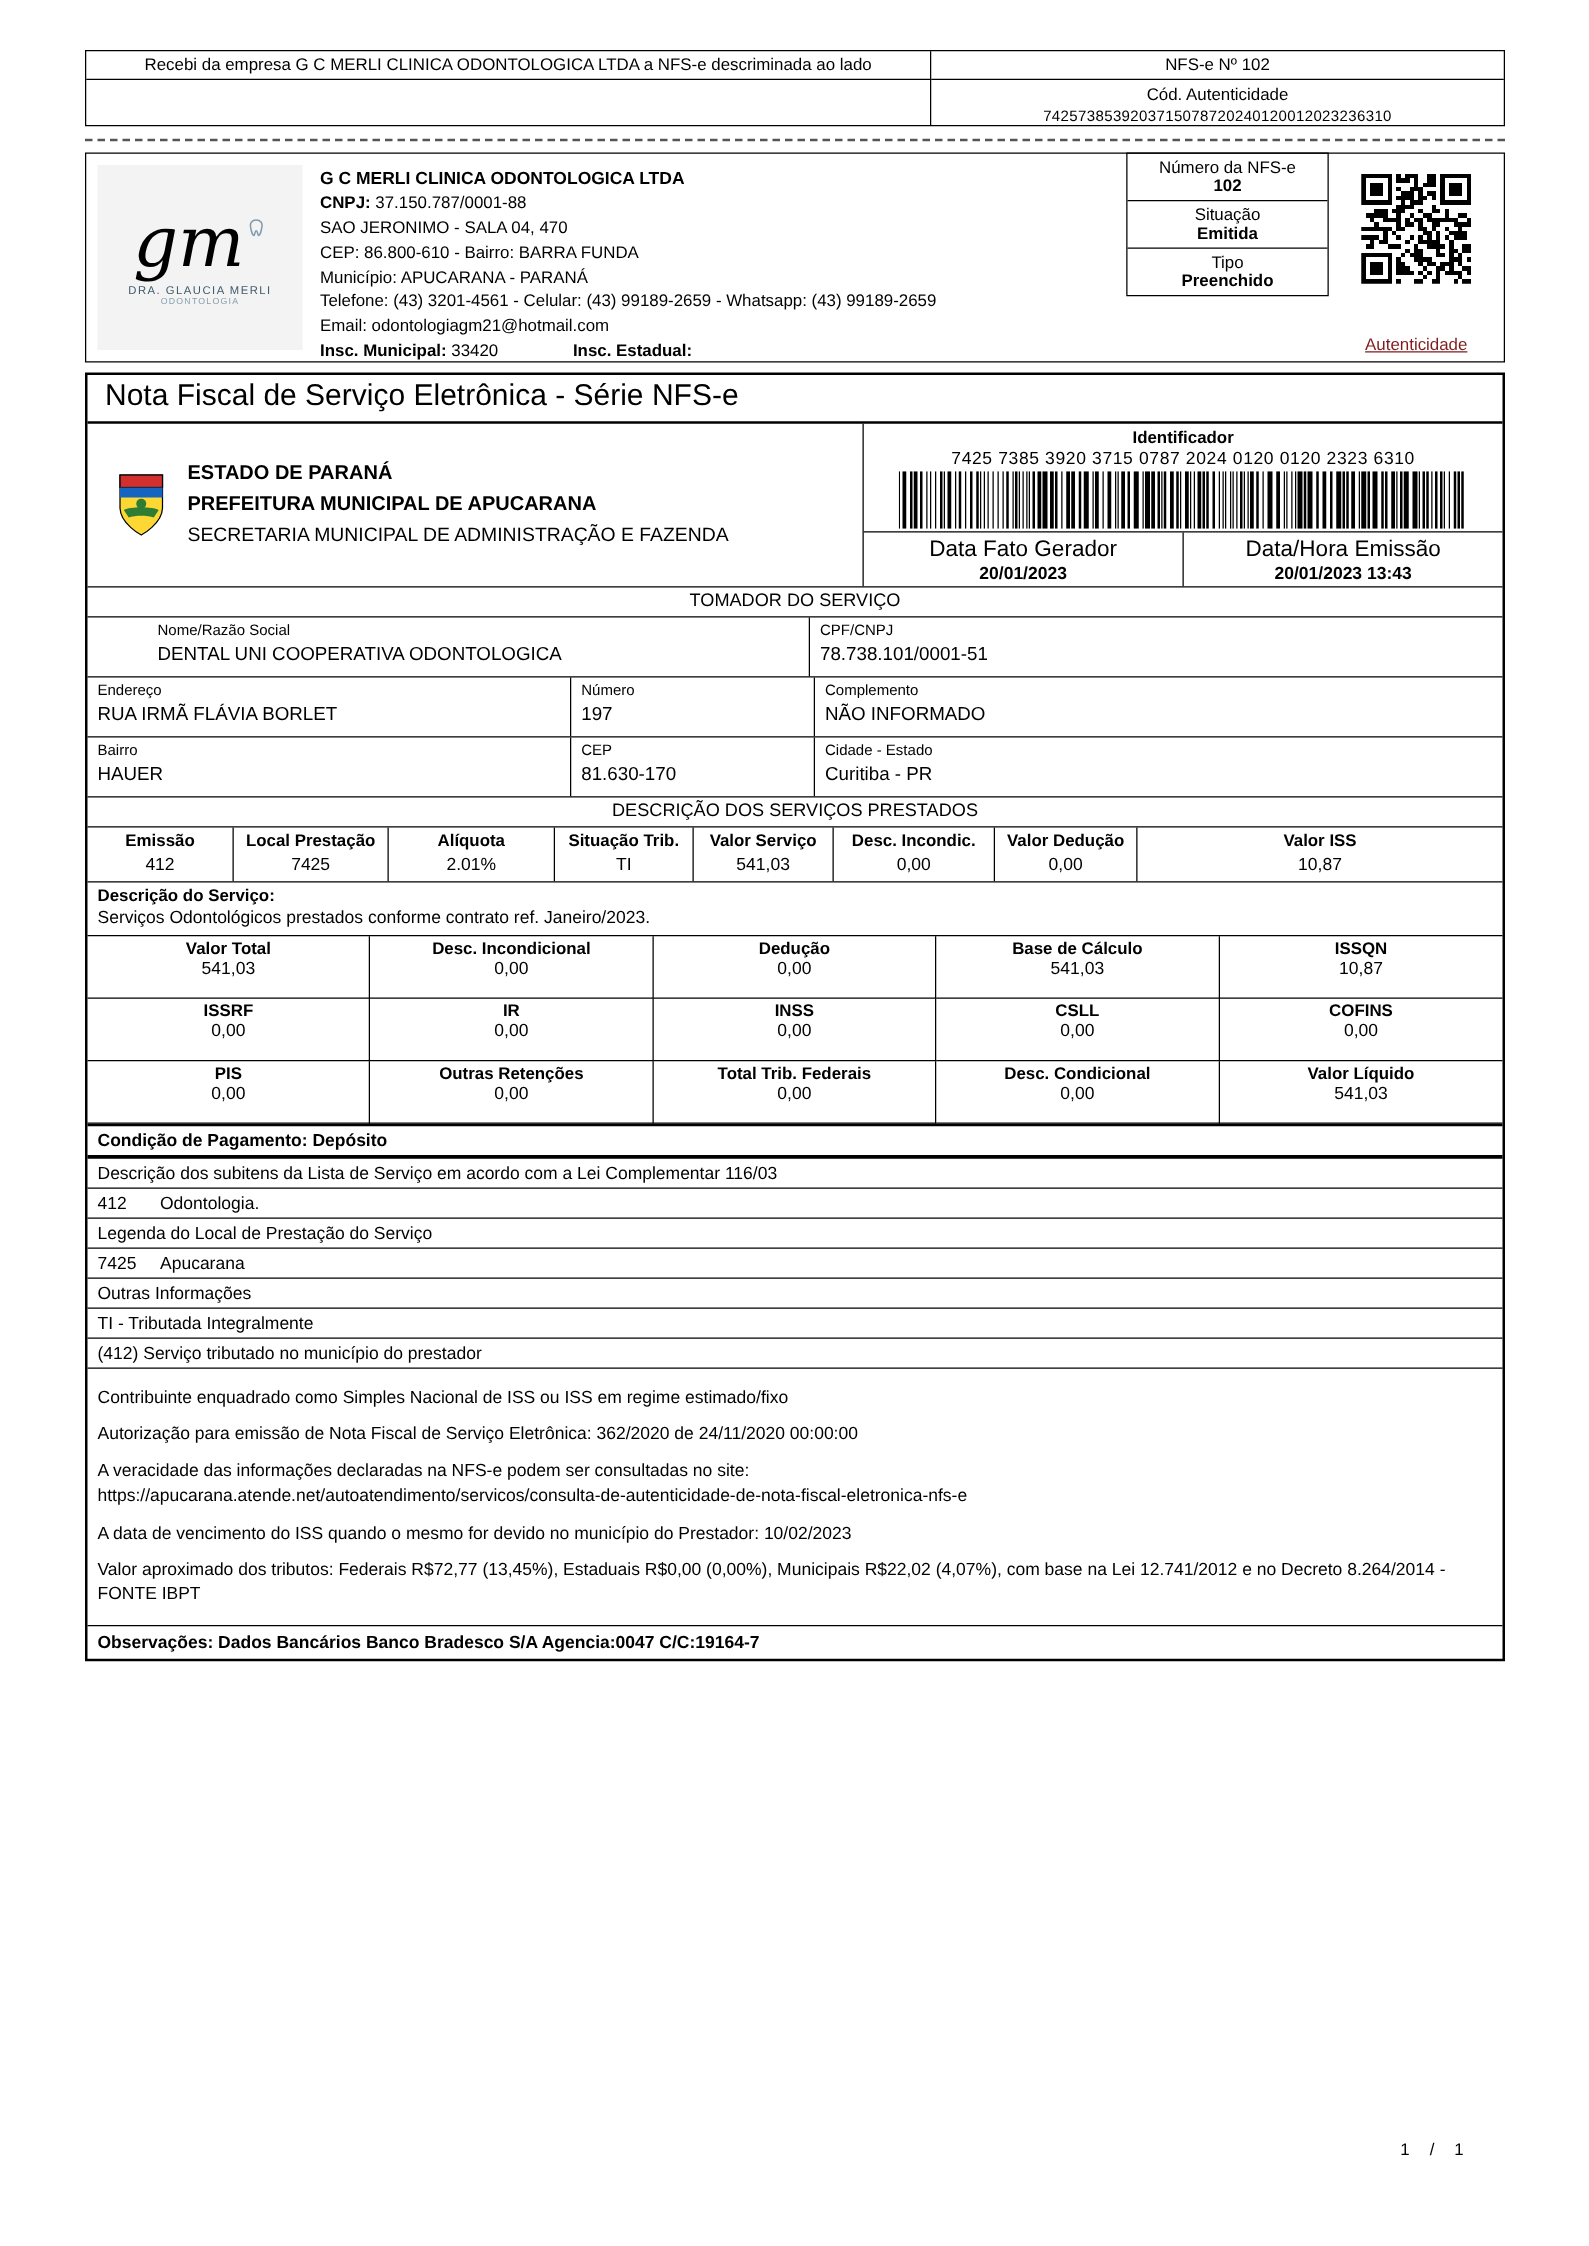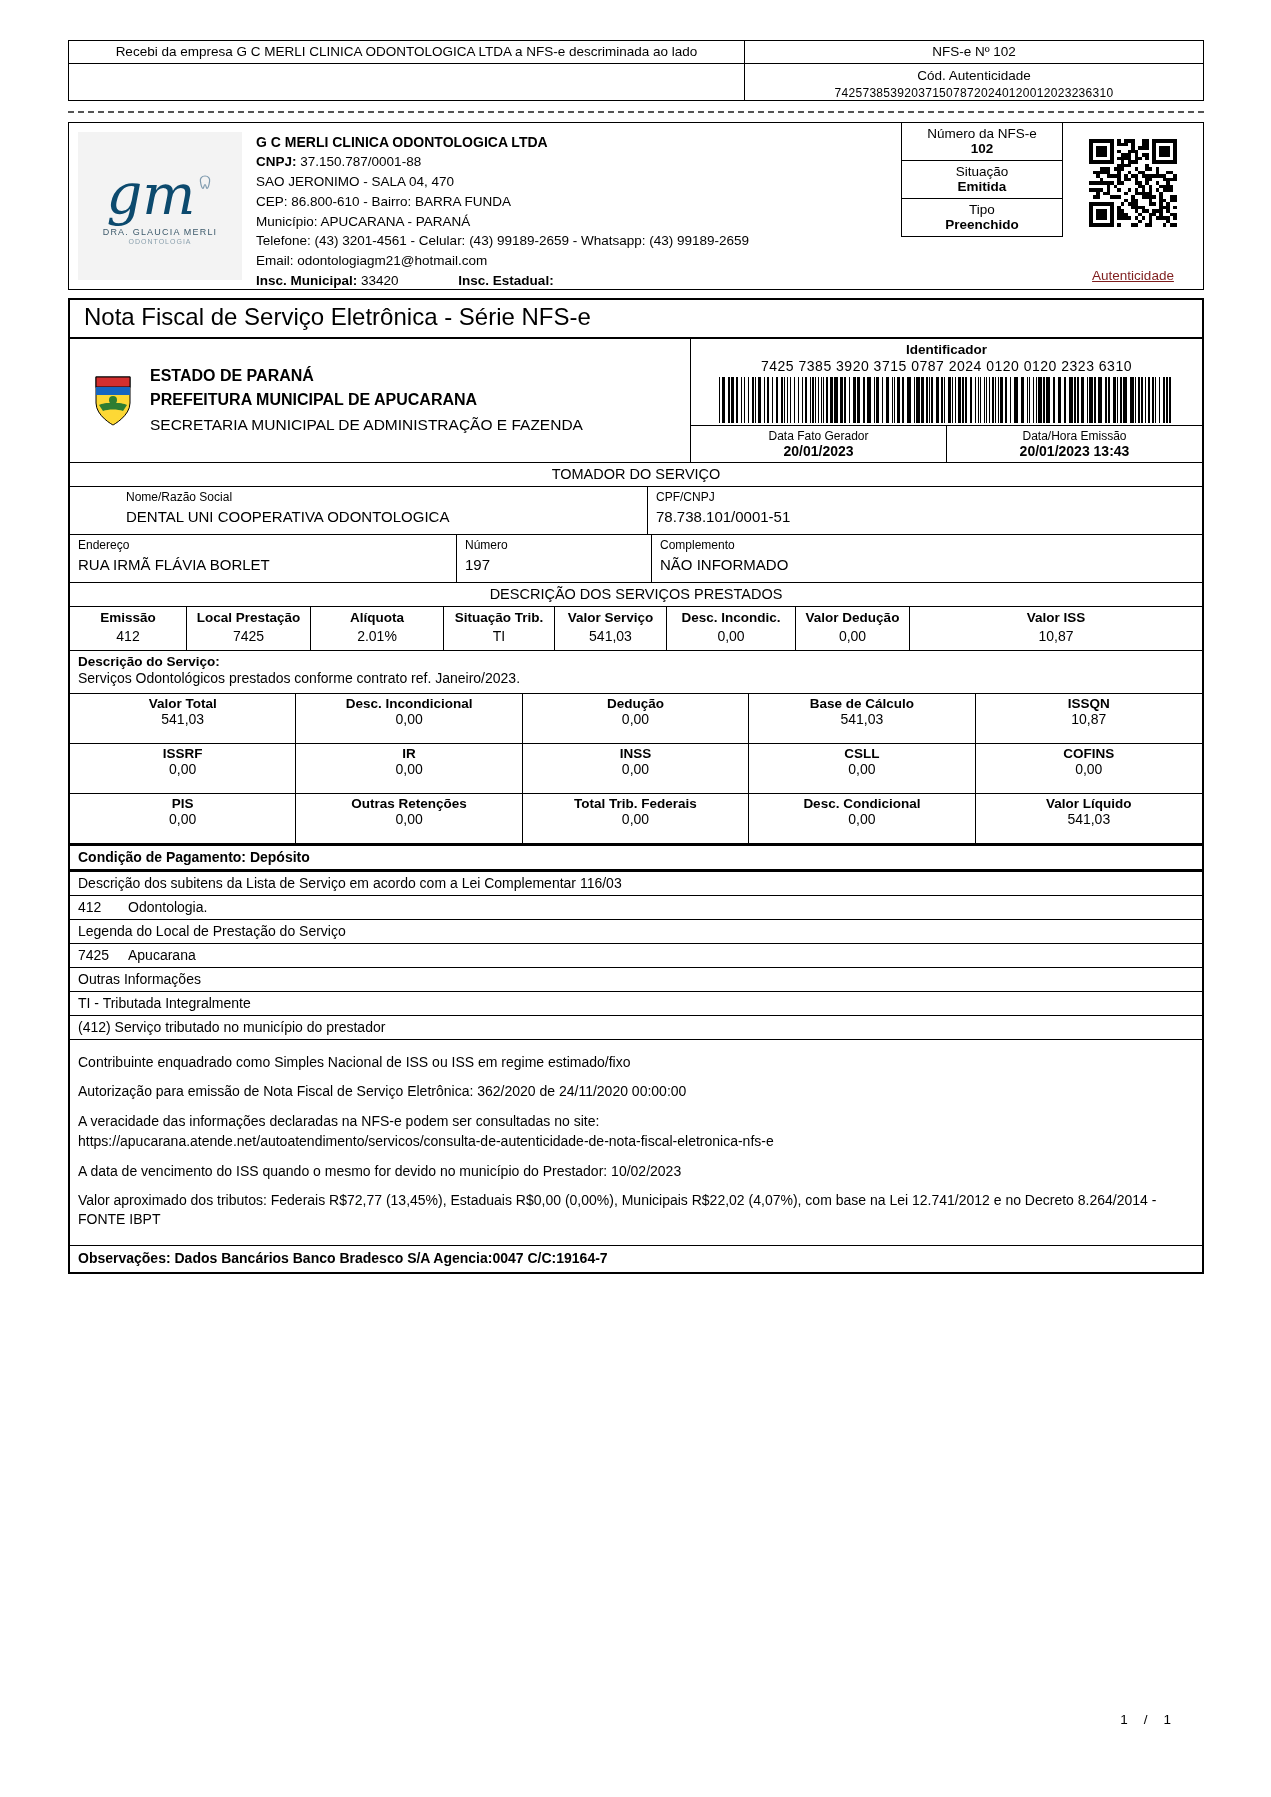--- a/index.html
+++ b/index.html
@@ -18,21 +18,21 @@
   .receipt-right { width: 458px; text-align: center; }
   .r-no { padding: 3px 0 4px; border-bottom: 1px solid #000; }
   .r-codlbl { padding-top: 4px; }
   .r-cod { font-size: 12px; padding-top: 3px; letter-spacing: .3px; }
 
   .cutline { border-top: 2px dashed #555; margin: 10px 0 9px; }
 
   
   .hdr { border: 1px solid #000; height: 168px; display: flex; }
   .logo { width: 164px; margin: 9px 0 9px 9px; background: #f3f3f3; display: flex; flex-direction: column; align-items: center; justify-content: center; }
-  .logo-script { font-family: "DejaVu Serif", serif; font-style: italic; font-size: 56px; color: #0c4a6e; line-height: 1; display: flex; align-items: flex-start; }
+  .logo-script { font-family: "DejaVu Serif", serif; font-style: italic; font-size: 56px; color: #000000; line-height: 1; display: flex; align-items: flex-start; }
   .logo-script svg { margin-top: 8px; margin-left: 2px; }
   .logo-name { font-size: 9px; letter-spacing: 1.2px; color: #3d5a6b; margin-top: 4px; }
   .logo-sub { font-size: 7px; letter-spacing: 1px; color: #8aa0ad; margin-top: 1px; }
   .company { flex: 1; padding: 9px 0 8px 14px; font-size: 13.5px; line-height: 1.46; }
   .company .name { font-size: 14px; font-weight: bold; }
   .insc2 { margin-left: 56px; }
   .nfse-box { width: 162px; border: 1px solid #000; align-self: flex-start; text-align: center; font-size: 13.5px; margin-top: -1px; }
   .nfse-sec { border-bottom: 1px solid #000; padding: 3px 0 4px; }
   .nfse-sec:last-child { border-bottom: none; }
   .nfse-sec .v { font-weight: bold; }
@@ -47,21 +47,21 @@
   .gov-left { flex: 1; display: flex; align-items: center; gap: 14px; padding: 12px 8px 12px 20px; }
   .gov-lines { font-size: 16px; line-height: 1.55; font-weight: bold; }
   .gov-lines .l3 { font-size: 15.5px; font-weight: normal; }
   .gov-right { width: 512px; border-left: 1px solid #000; display: flex; flex-direction: column; }
   .ident-lbl { font-weight: bold; font-size: 13.5px; text-align: center; padding-top: 3px; }
   .ident-num { font-size: 14px; text-align: center; letter-spacing: .5px; padding-top: 1px; }
   .barcode { display: flex; justify-content: center; padding: 3px 0 2px; }
   .dates { display: flex; border-top: 1px solid #000; flex: 1; }
   .date-cell { flex: 1; text-align: center; padding: 3px; }
   .date-cell:first-child { border-right: 1px solid #000; }
-  .date-cell .lbl { font-size: 12px; }
+  .date-cell .lbl { font-size: 18px; }
   .date-cell .val { font-size: 14px; font-weight: bold; }
 
   .sec-head { text-align: center; font-size: 14.5px; padding: 3px 0 4px; border-bottom: 1px solid #000; }
 
   .trow { display: flex; border-bottom: 1px solid #000; }
   .tcell { padding: 3px 8px; min-height: 47px; }
   .tcell .lbl { font-size: 12px; }
   .tcell .val { font-size: 15px; padding-top: 4px; }
   .tc-br { border-right: 1px solid #000; }
   .w-nome { flex: 1; margin-left: 48px; } .w-cpf { width: 554px; }
@@ -556,20 +556,34 @@
         </div>
         <div class="tcell tc-br w-num">
           <div class="lbl">Número</div>
           <div class="val">197</div>
         </div>
         <div class="tcell w-comp">
           <div class="lbl">Complemento</div>
           <div class="val">NÃO INFORMADO</div>
         </div>
       </div>
+      <div class="trow">
+        <div class="tcell tc-br w-end">
+          <div class="lbl">Bairro</div>
+          <div class="val">HAUER</div>
+        </div>
+        <div class="tcell tc-br w-num">
+          <div class="lbl">CEP</div>
+          <div class="val">81.630-170</div>
+        </div>
+        <div class="tcell w-comp">
+          <div class="lbl">Cidade - Estado</div>
+          <div class="val">Curitiba - PR</div>
+        </div>
+      </div>
 
       <div class="sec-head">DESCRIÇÃO DOS SERVIÇOS PRESTADOS</div>
 
       <div class="svc">
         <div class="svc-cell">
           <div class="lbl">Emissão</div>
           <div class="val">412</div>
         </div>
         <div class="svc-cell">
           <div class="lbl">Local Prestação</div>

